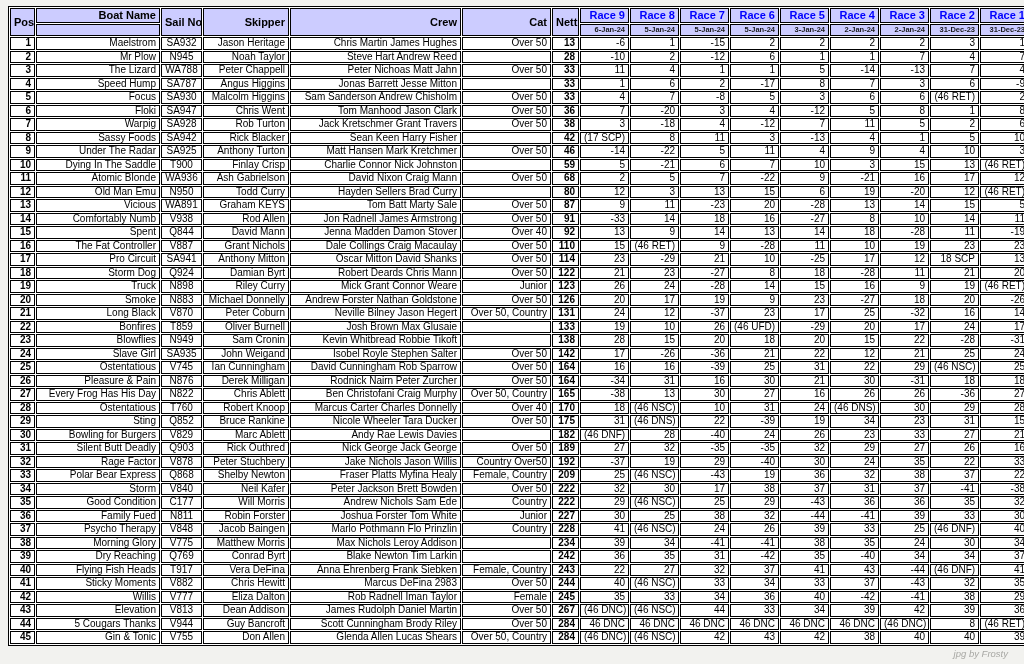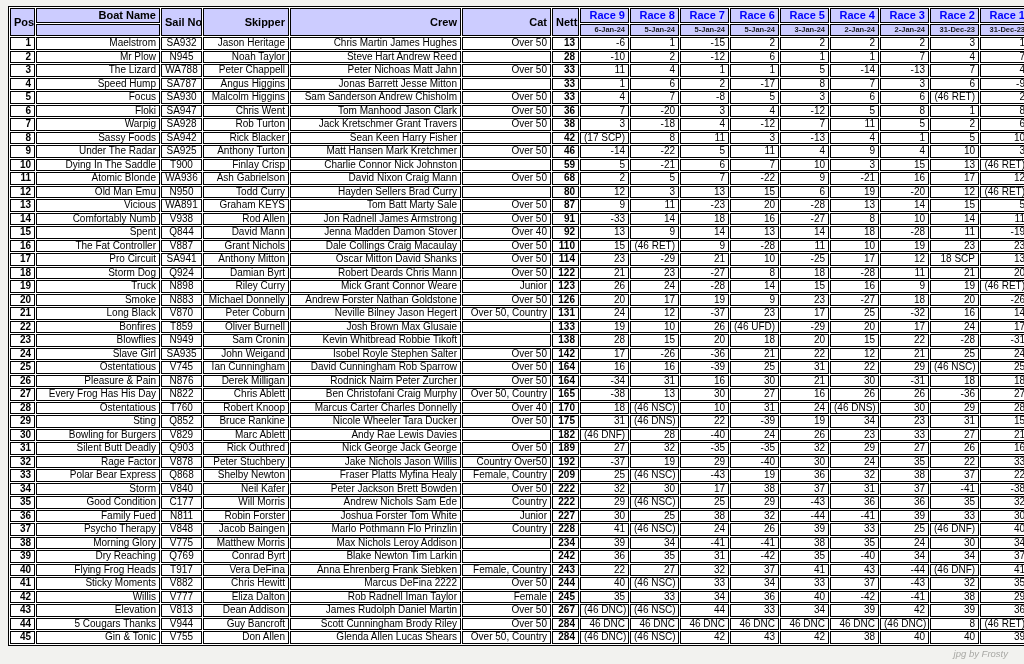--- a/index.html
+++ b/index.html
@@ -812,42 +812,42 @@
         <td class="race-score">31</td>
         <td class="race-score">-42</td>
         <td class="race-score">35</td>
         <td class="race-score">-40</td>
         <td class="race-score">34</td>
         <td class="race-score">34</td>
         <td class="race-score">37</td>
       </tr>
       <tr>
         <td class="pos">40</td>
-        <td class="boat">Flying Frog Heads</td>
+        <td class="boat">Flying Fish Heads</td>
         <td class="sail">T917</td>
         <td class="skipper">Vera DeFina</td>
         <td class="crew">Anna Ehrenberg Frank Siebken</td>
         <td class="cat">Female, Country</td>
         <td class="nett">243</td>
         <td class="race-score">22</td>
         <td class="race-score">27</td>
         <td class="race-score">32</td>
         <td class="race-score">37</td>
         <td class="race-score">41</td>
         <td class="race-score">43</td>
         <td class="race-score">-44</td>
         <td class="race-score">(46 DNF)</td>
         <td class="race-score">41</td>
       </tr>
       <tr>
         <td class="pos">41</td>
         <td class="boat">Sticky Moments</td>
         <td class="sail">V882</td>
         <td class="skipper">Chris Hewitt</td>
-        <td class="crew">Marcus DeFina 2222</td>
+        <td class="crew">Marcus DeFina 2983</td>
         <td class="cat">Over 50</td>
         <td class="nett">244</td>
         <td class="race-score">40</td>
         <td class="race-score">(46 NSC)</td>
         <td class="race-score">33</td>
         <td class="race-score">34</td>
         <td class="race-score">33</td>
         <td class="race-score">37</td>
         <td class="race-score">-43</td>
         <td class="race-score">32</td>

